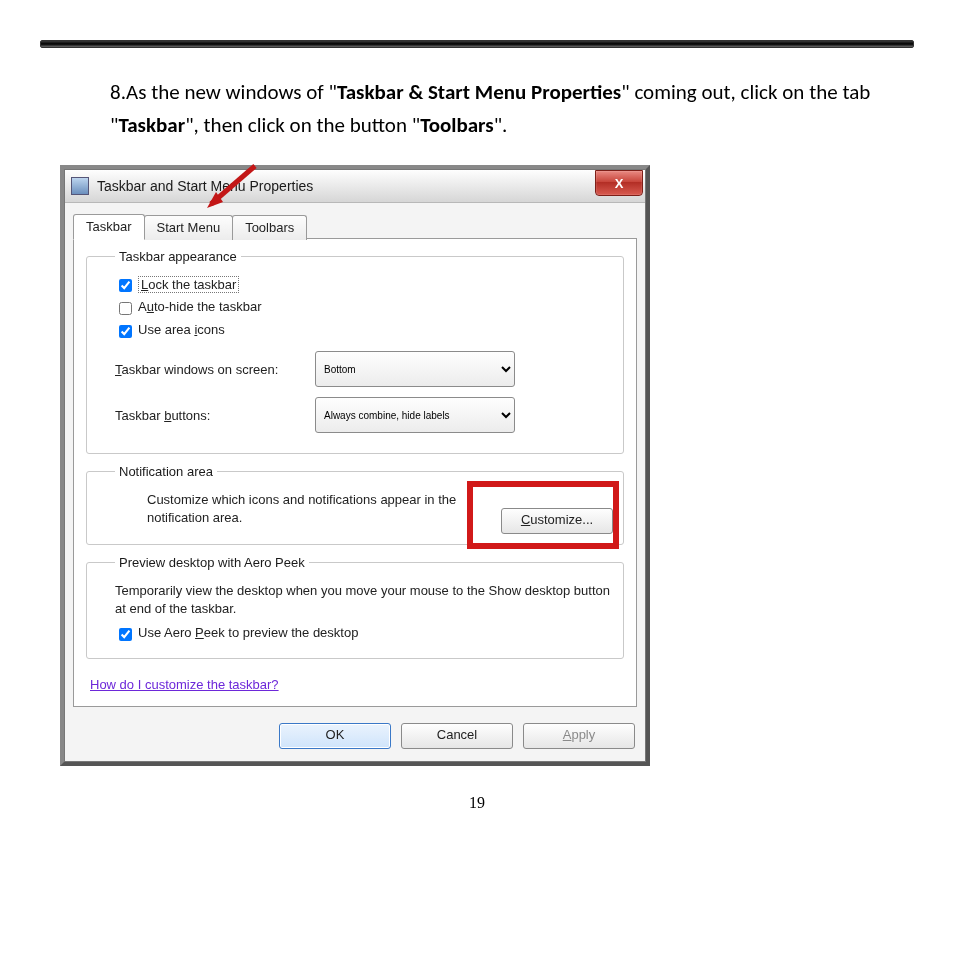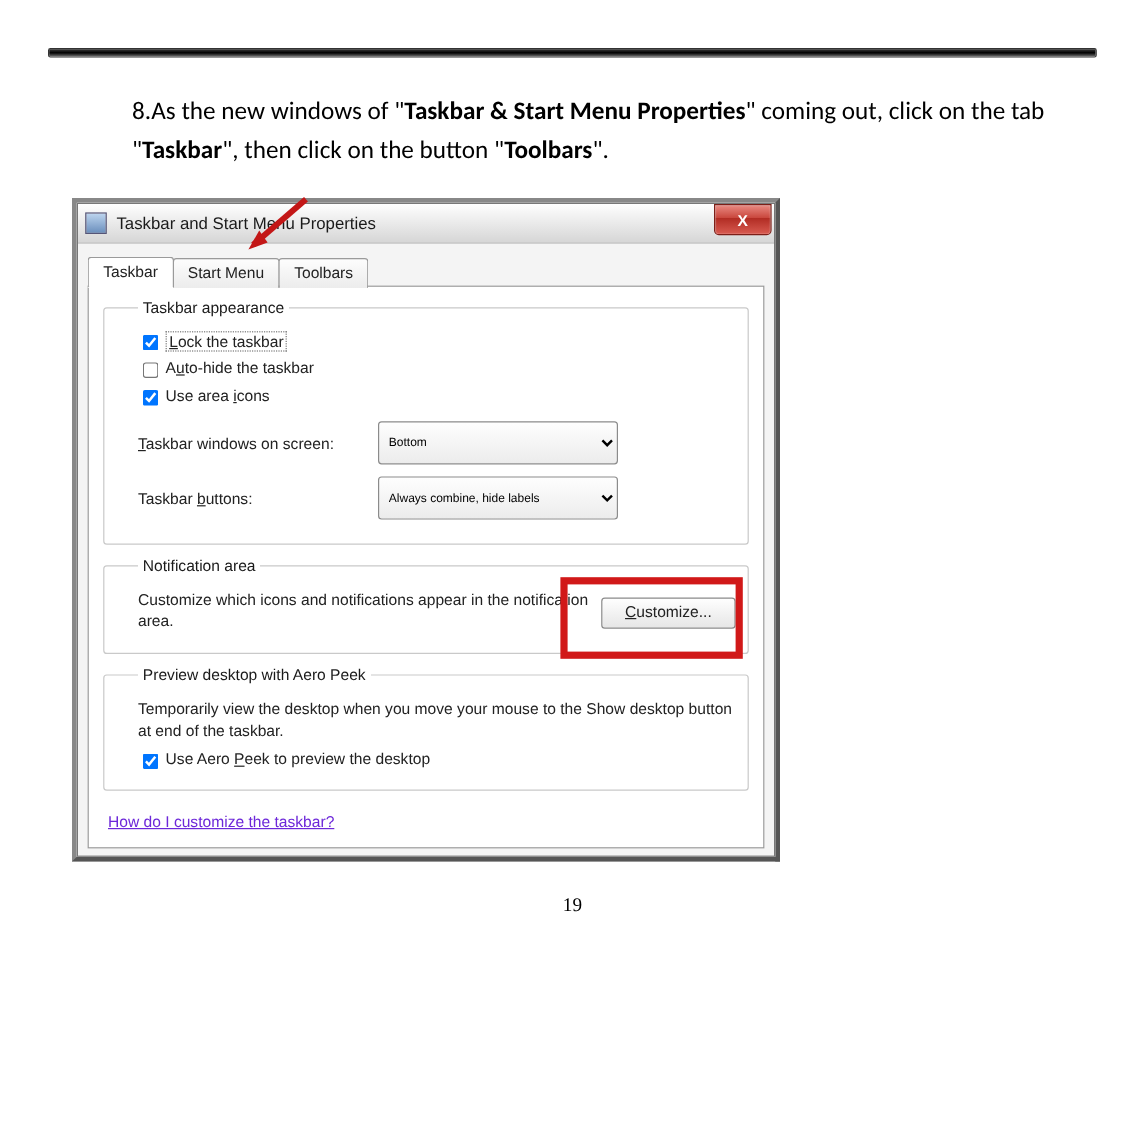--- a/index.html
+++ b/index.html
@@ -155,21 +155,21 @@
   }
   .btn.disabled { color:#8a8a8a; }
   .redbox {
     position:relative;
   }
   .redbox .frame {
     position:absolute;
     border:6px solid #d11919;
     pointer-events:none;
   }
-  .notif-line { display:flex; align-items:center; gap:10px; }
+  .notif-line { display:flex; align-items:flex-end; gap:10px;margin-left:32px; }
   .notif-line .desc { flex:1; }
   .helplink {
     margin: 18px 0 6px 4px;
   }
   .helplink a {
     color:#6d28d9; text-decoration:underline; font-size:13px;
   }
   u.accesskey { text-decoration: underline; }
   .footer {
     display:flex; justify-content:flex-end; gap:10px;
@@ -268,17 +268,22 @@
             <input type="checkbox" checked="" style="">
             <span><span>Use Aero </span><u class="accesskey">P</u><span>eek to preview the desktop</span></span>
           </label>
         </fieldset>
 
         <div class="helplink">
           <a href="#">How do I customize the taskbar?</a>
         </div>
       </div>
 
+      <div class="footer">
+        <span class="btn primary"><span>OK</span></span>
+        <span class="btn"><span>Cancel</span></span>
+        <span class="btn disabled"><span></span><u class="accesskey">A</u><span>pply</span></span>
+      </div>
     </div>
   </div>
 
   <div class="pagenum">19</div>
 </div>
 
 </body></html>

